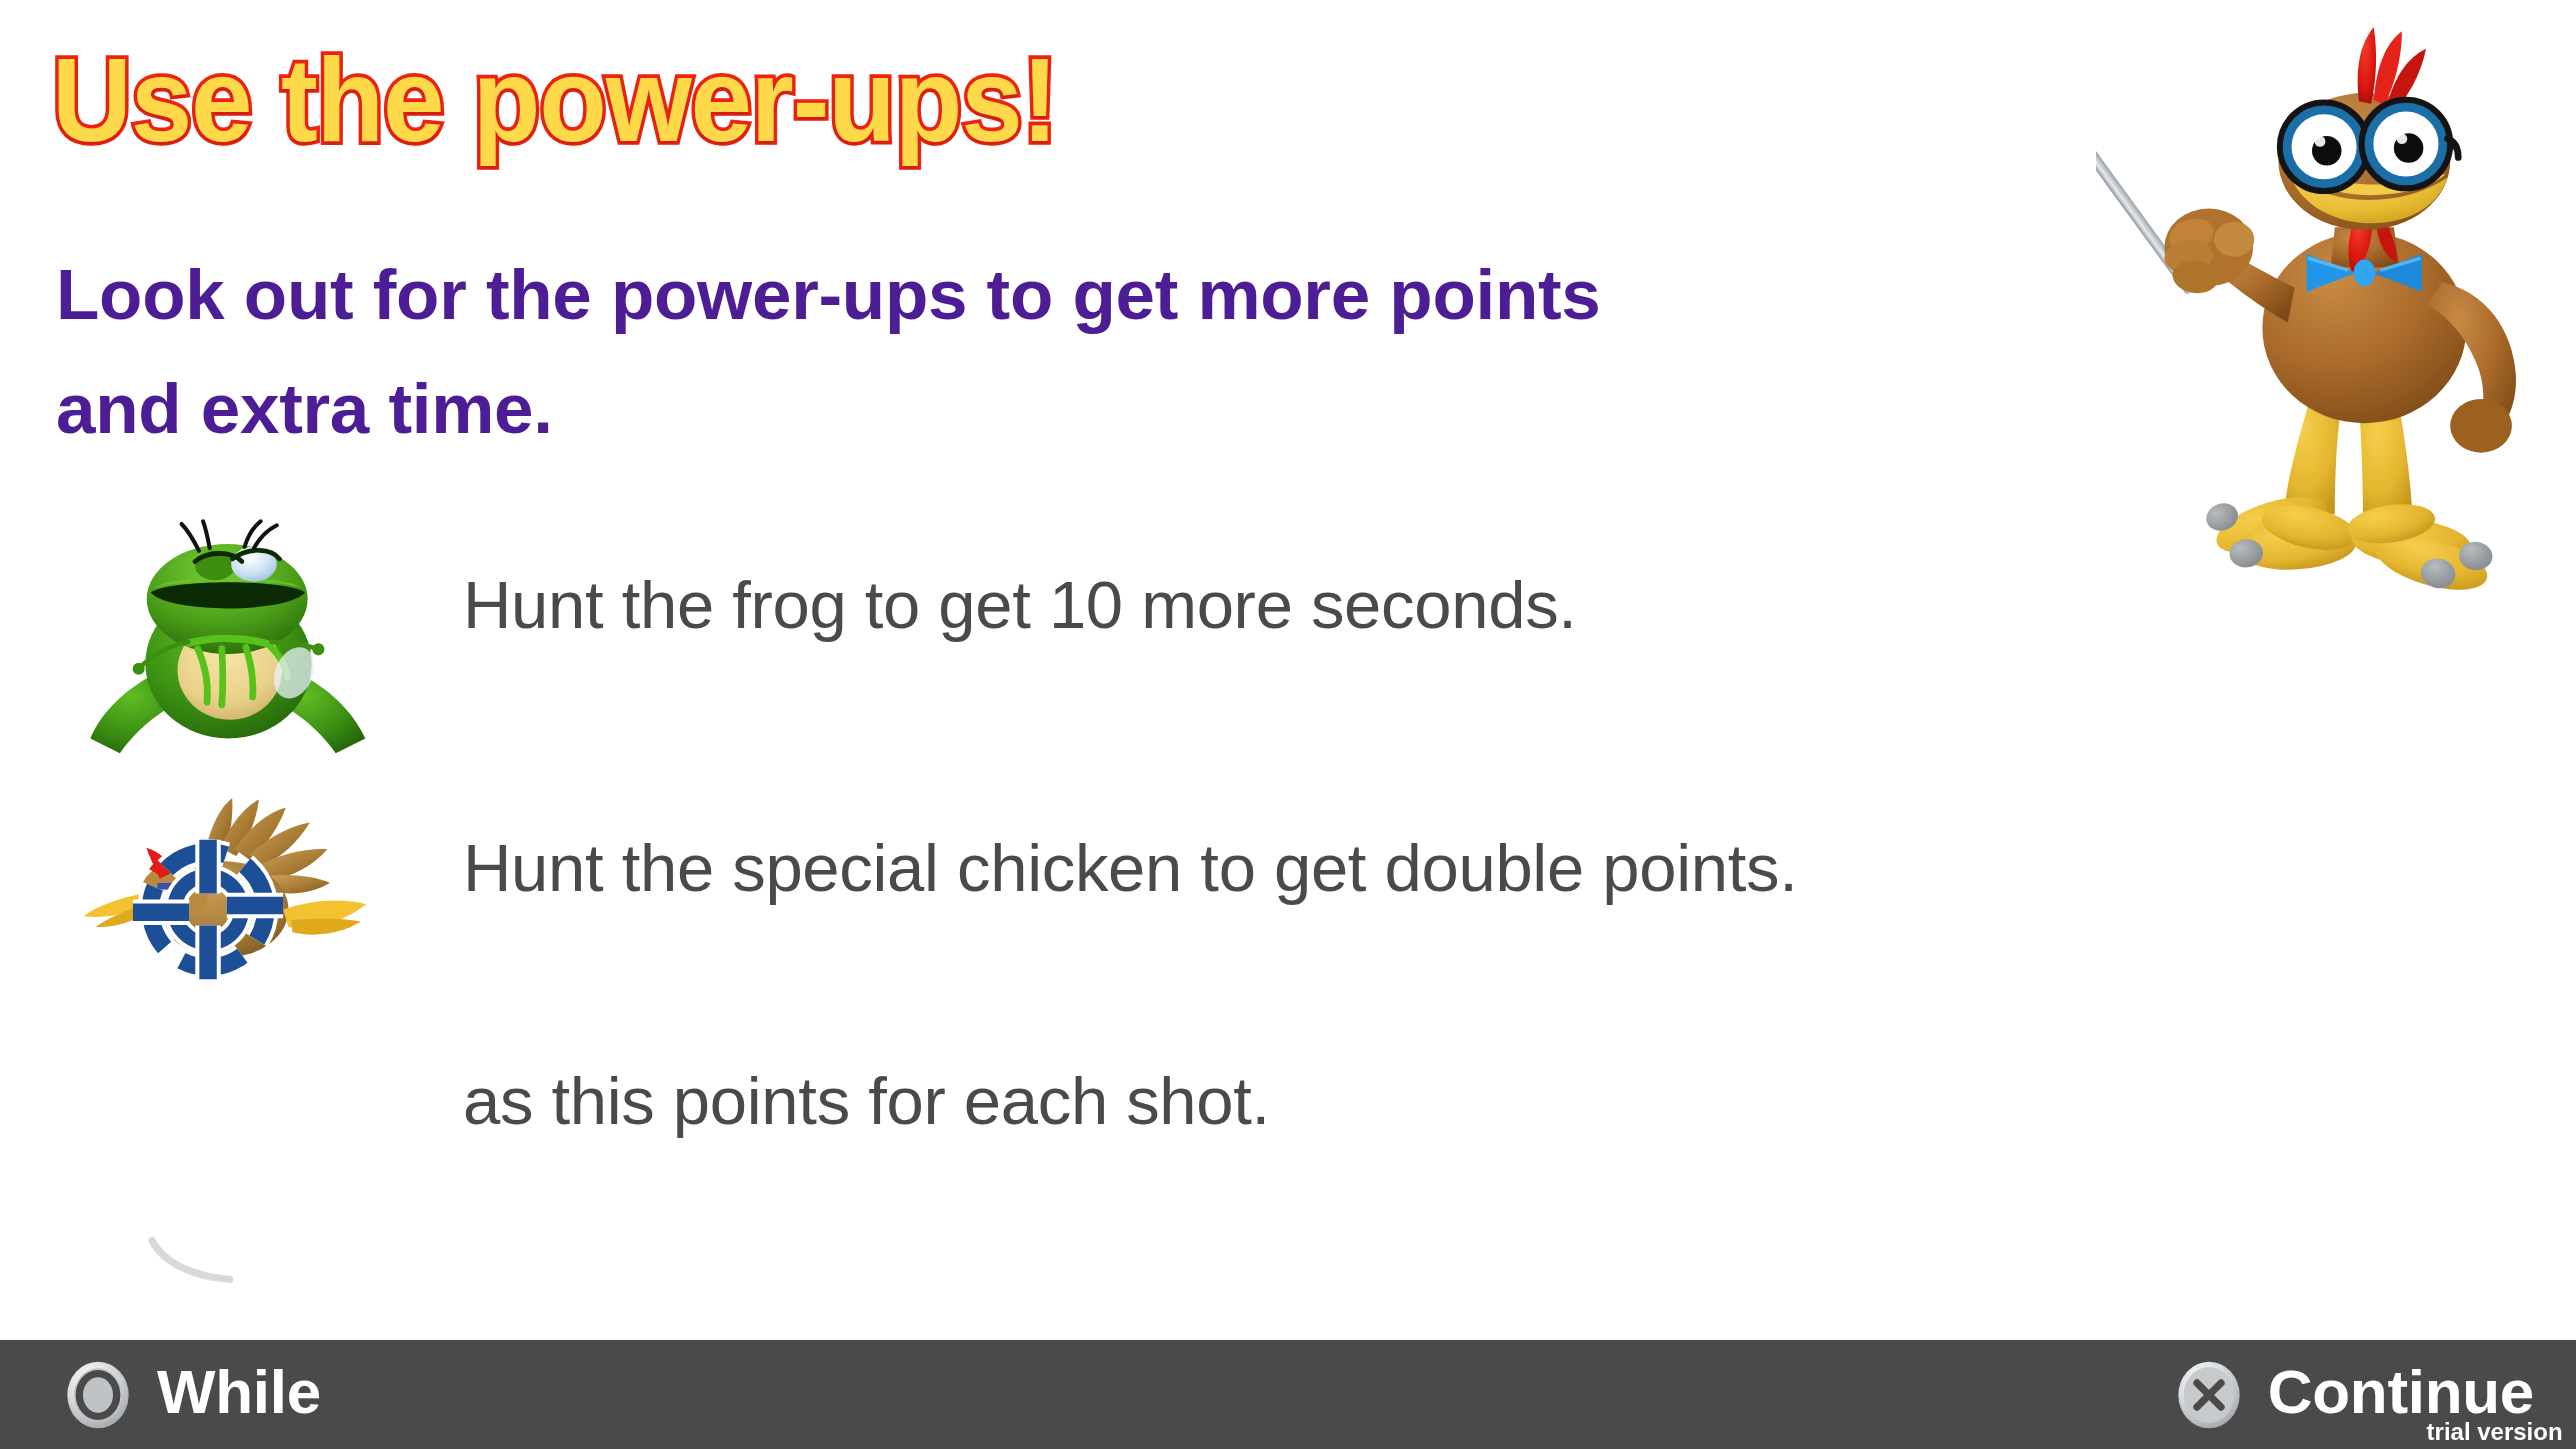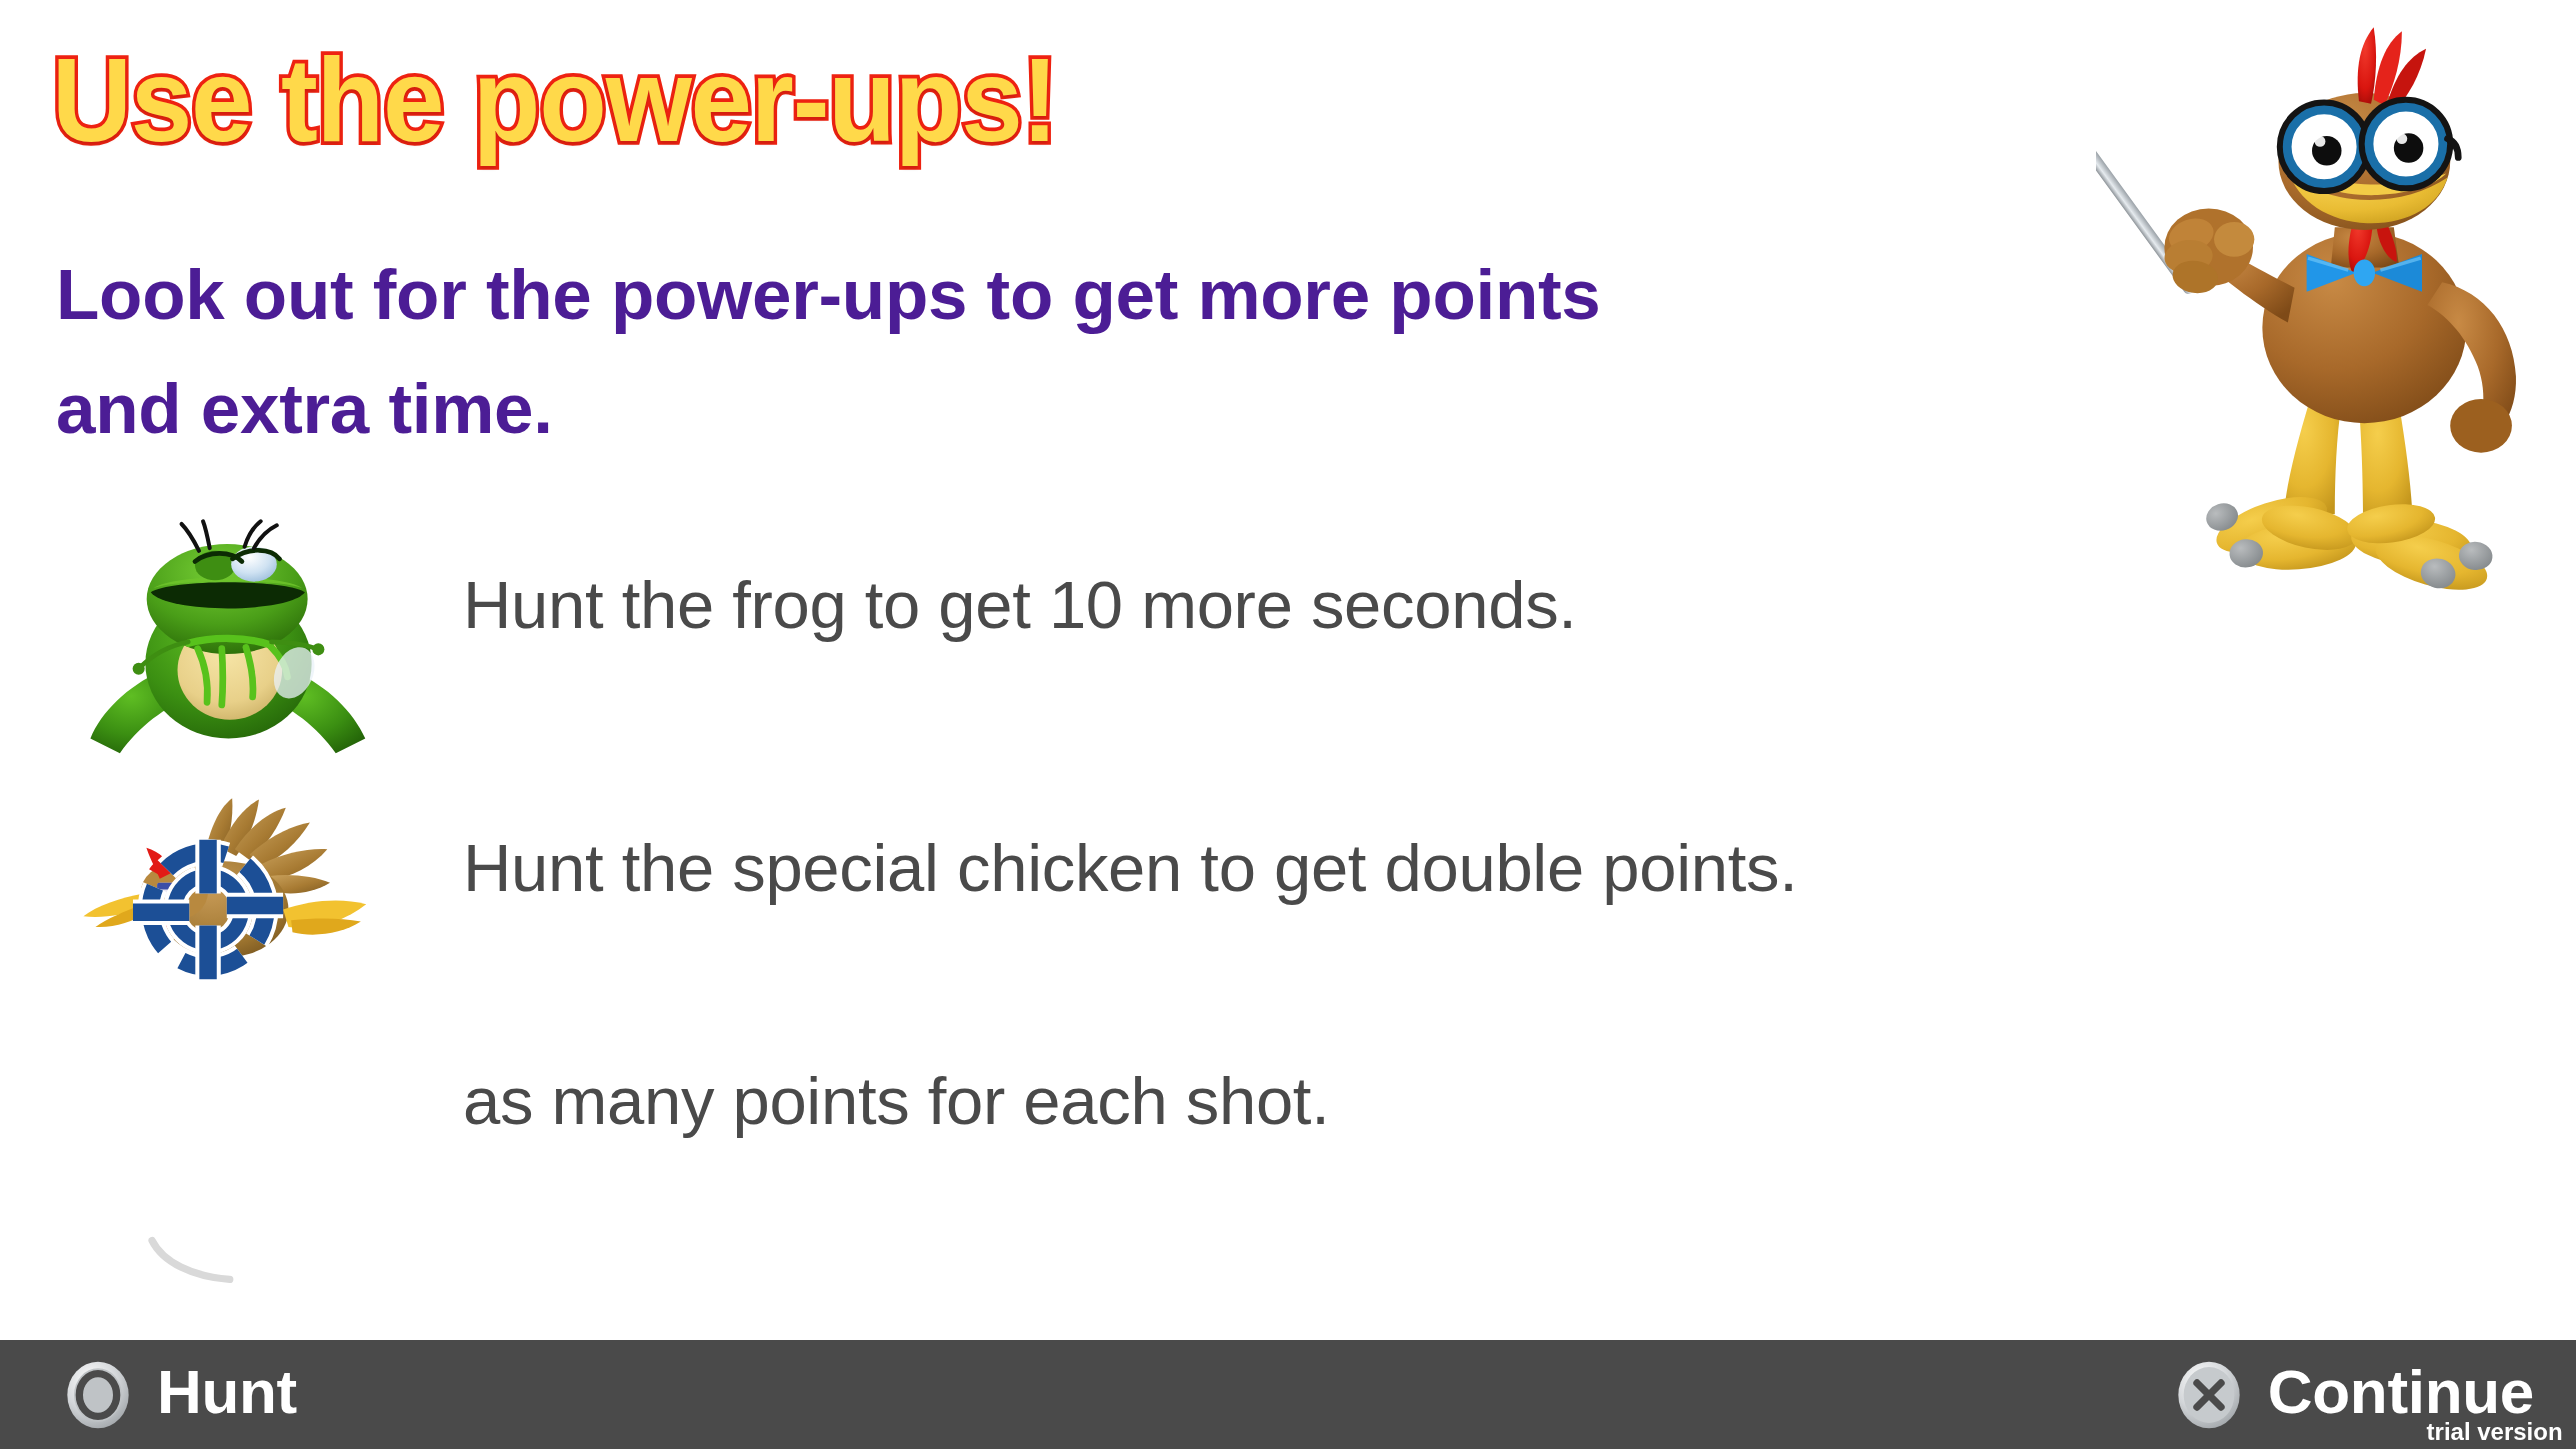--- a/index.html
+++ b/index.html
@@ -296,21 +296,21 @@
 
           <rect x="96" y="78" width="64" height="12" rx="4" fill="#6C6C6C"></rect>
 
           <path d="M72 130 C 96 142 130 152 160 154 L 160 164 C 126 162 92 152 68 140 Z" fill="#5F5F5F" opacity="0.55"></path>
         </g>
 
         <path d="M36 150 C 52 182 96 204 152 208" stroke="#D9D9D9" stroke-width="11" fill="none" stroke-linecap="round"></path>
       </svg>
     </div>
     <div class="row-text">
-      <span class="ln">as many points for each shot.</span>
+      <span class="ln">as this points for each shot.</span>
     </div>
   </div>
 
 </div>
 
 <div class="prof">
   <svg viewBox="0 0 720 870" xmlns="http://www.w3.org/2000/svg">
     <defs>
       <radialGradient id="pBody" cx="35%" cy="25%" r="85%">
         <stop offset="0%" stop-color="#C88A45"></stop>
@@ -437,21 +437,21 @@
         <radialGradient id="padG1" cx="38%" cy="30%" r="78%">
           <stop offset="0%" stop-color="#FFFFFF"></stop>
           <stop offset="55%" stop-color="#D4D7DA"></stop>
           <stop offset="100%" stop-color="#9EA3A7"></stop>
         </radialGradient>
       </defs>
       <ellipse cx="54" cy="54" rx="46" ry="50" fill="url(#padG1)"></ellipse>
       <ellipse cx="54" cy="54" rx="36" ry="40" fill="#BFC3C6"></ellipse>
       <ellipse cx="54" cy="54" rx="28" ry="32" fill="none" stroke="#4A4A4A" stroke-width="11"></ellipse>
     </svg>
-    <span class="btn-label">Hunt</span>
+    <span class="btn-label">While</span>
   </div>
 
   <div class="btn btn-continue">
     <svg class="padicon" viewBox="0 0 108 108" xmlns="http://www.w3.org/2000/svg">
       <defs>
         <radialGradient id="padG2" cx="38%" cy="30%" r="78%">
           <stop offset="0%" stop-color="#FFFFFF"></stop>
           <stop offset="55%" stop-color="#D4D7DA"></stop>
           <stop offset="100%" stop-color="#9EA3A7"></stop>
         </radialGradient>

